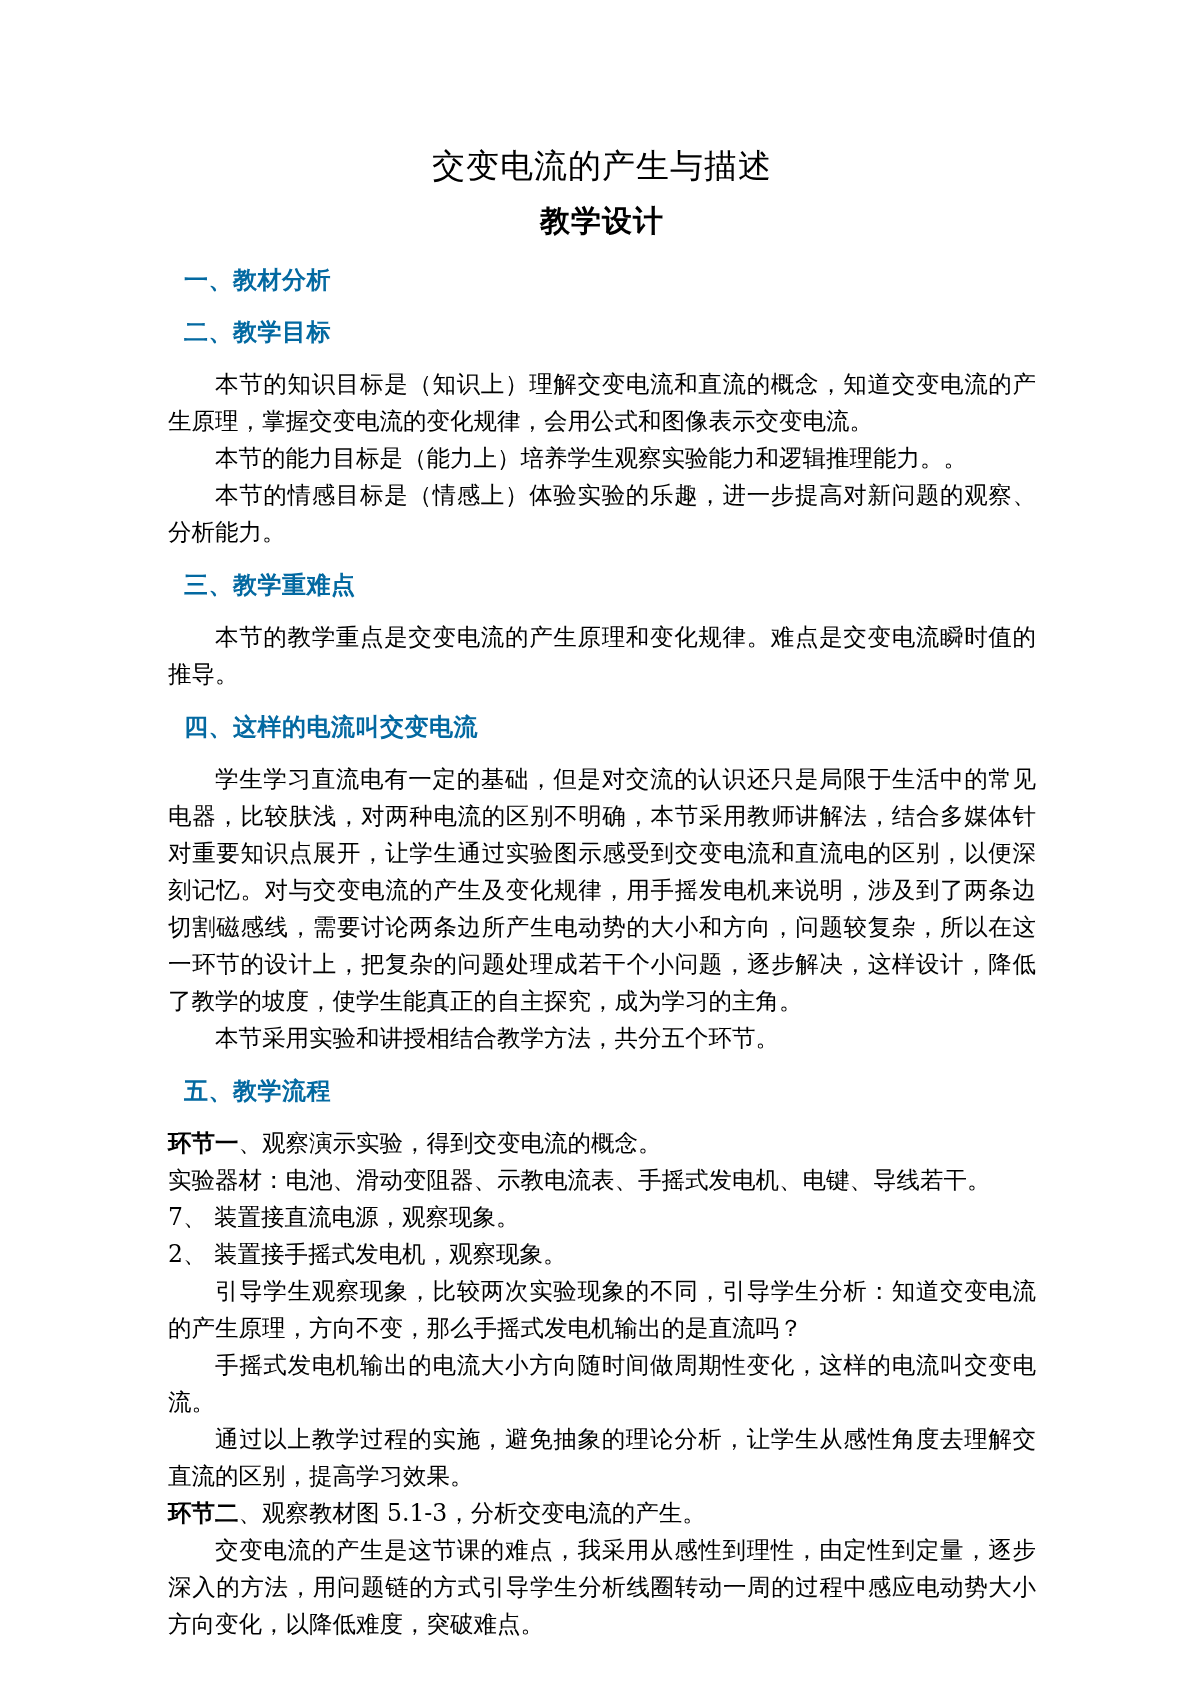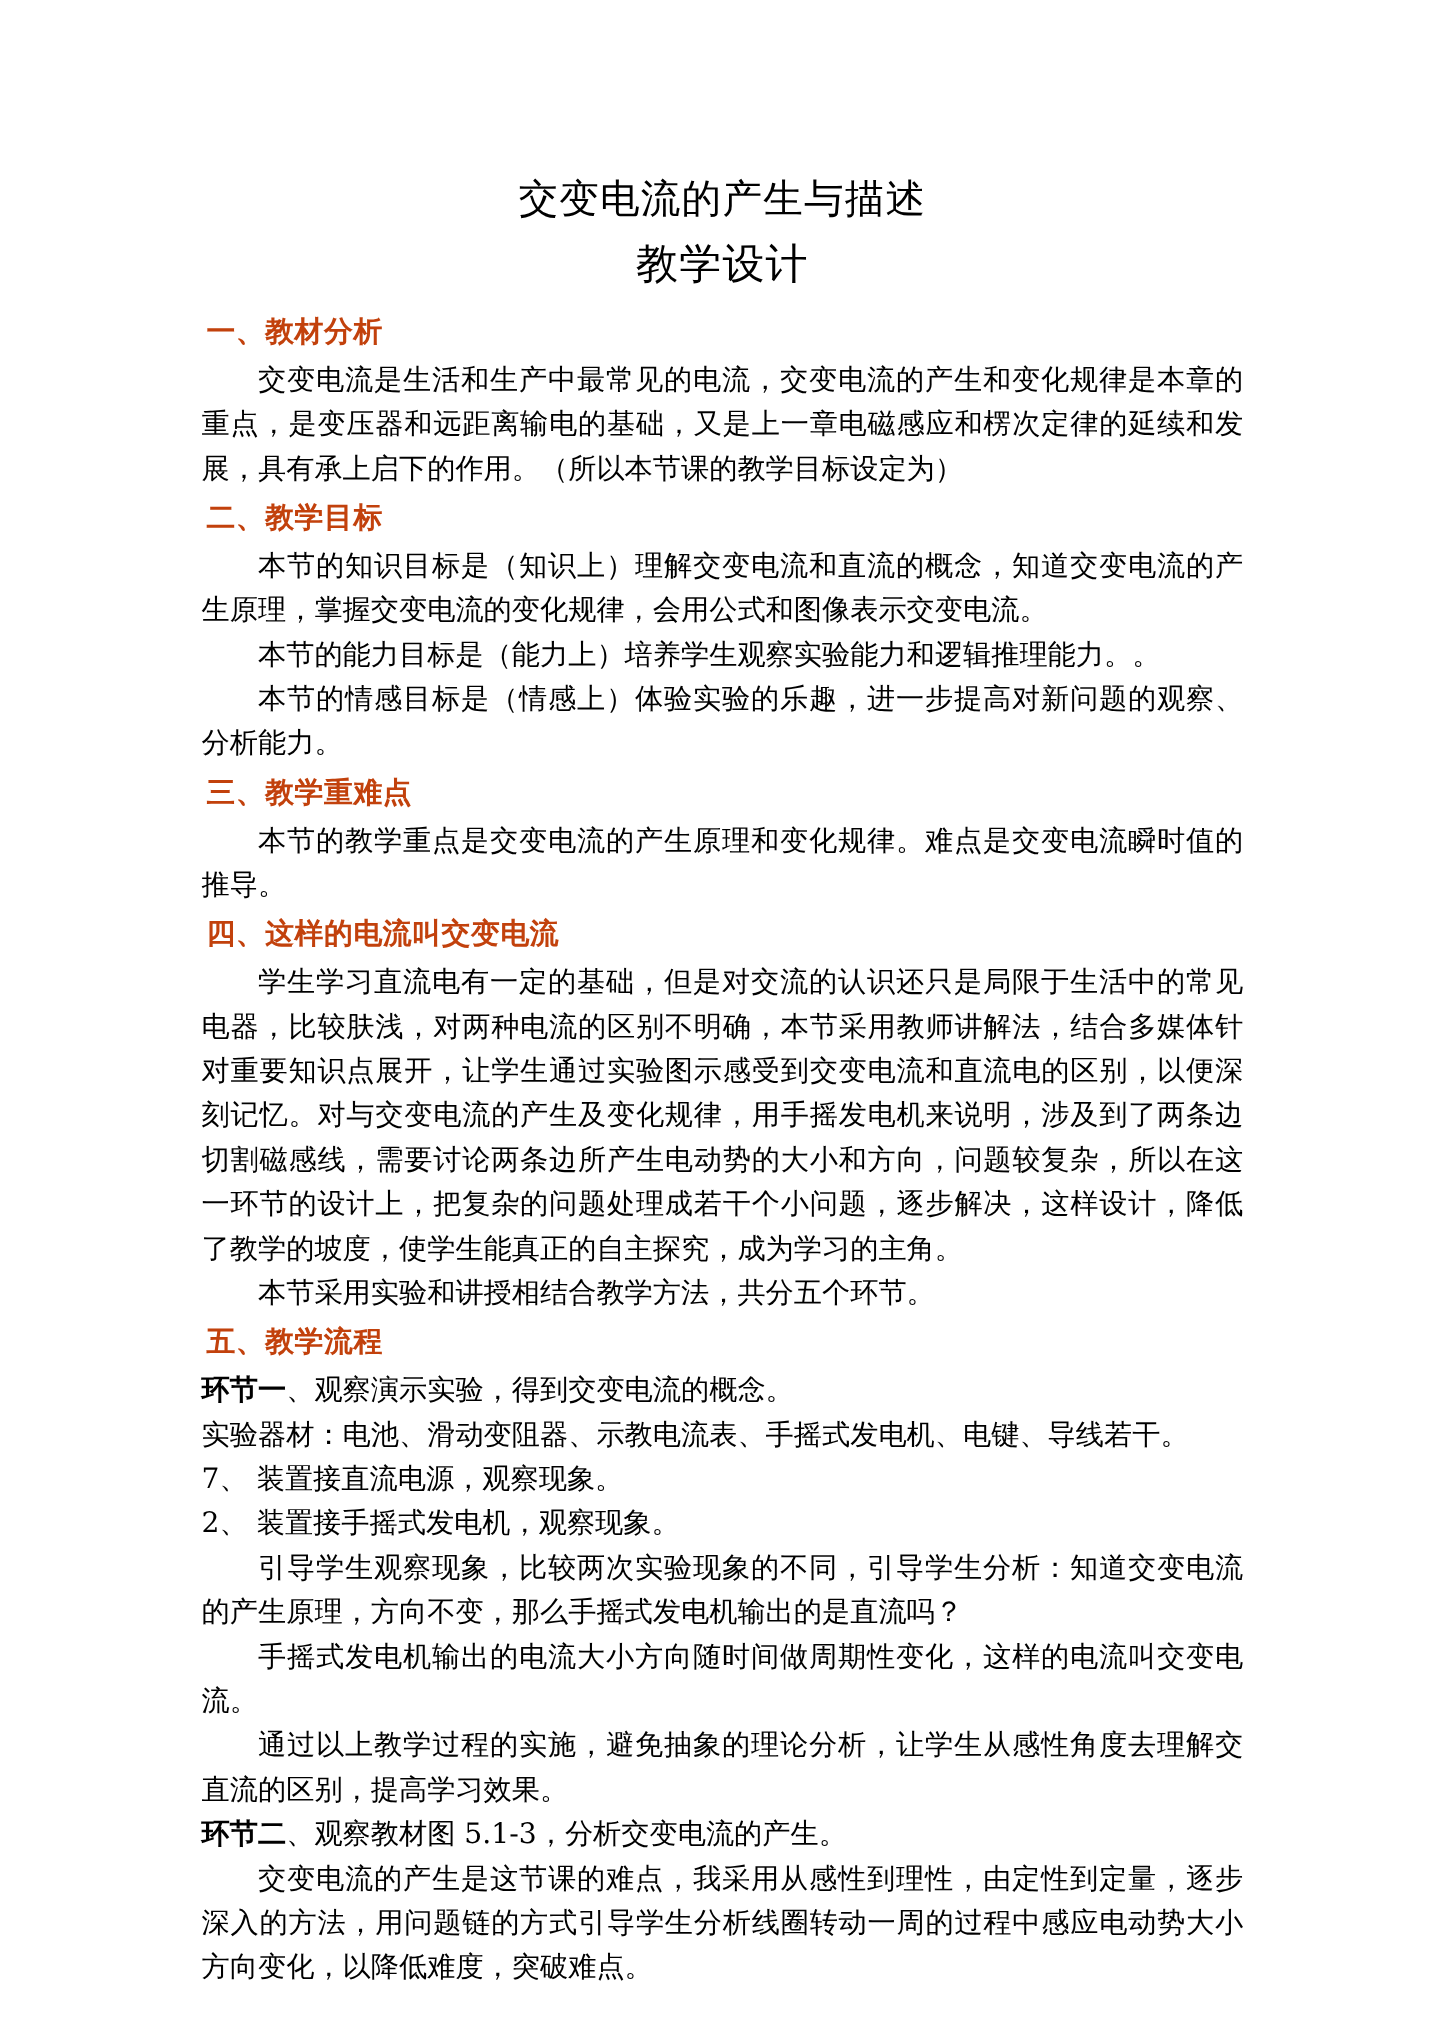--- a/index.html
+++ b/index.html
@@ -28,35 +28,35 @@
     font-size: 33px;
     line-height: 52px;
     text-align: center;
     color: #000000;
     font-weight: normal;
     letter-spacing: 1px;
     margin: 0 0 4px 0;
   }
   .doc-subtitle {
     font-family: "DejaVu Serif", "Liberation Serif", serif;
-    font-size: 35px;
+    font-size: 30px;
     line-height: 50px;
     text-align: center;
     color: #000000;
-    font-weight: normal;
+    font-weight: bold;
     letter-spacing: 1px;
     margin: 0 0 12px 0;
   }
   .section-heading {
     font-family: "DejaVu Serif", "Liberation Serif", serif;
     font-size: 24px;
     line-height: 36px;
     font-weight: bold;
-    color: #c2410c;
-    margin: 4px;
+    color: #0369a1;
+    margin: 16px;
     letter-spacing: 0.5px;
   }
   .para {
     font-family: "DejaVu Serif", "Liberation Serif", serif;
     font-size: 23.5px;
     line-height: 37px;
     color: #000000;
     margin: 0;
     text-align: justify;
     text-justify: inter-character;
@@ -76,21 +76,20 @@
 </head>
 <body>
 
 <div class="page">
   <div class="content">
 
     <h1 class="doc-title">交变电流的产生与描述</h1>
     <h2 class="doc-subtitle">教学设计</h2>
 
     <div class="section-heading">一、教材分析</div>
-    <p class="para">交变电流是生活和生产中最常见的电流，交变电流的产生和变化规律是本章的重点，是变压器和远距离输电的基础，又是上一章电磁感应和楞次定律的延续和发展，具有承上启下的作用。（所以本节课的教学目标设定为）</p>
 
     <div class="section-heading">二、教学目标</div>
     <p class="para">本节的知识目标是（知识上）理解交变电流和直流的概念，知道交变电流的产生原理，掌握交变电流的变化规律，会用公式和图像表示交变电流。</p>
     <p class="para">本节的能力目标是（能力上）培养学生观察实验能力和逻辑推理能力。。</p>
     <p class="para">本节的情感目标是（情感上）体验实验的乐趣，进一步提高对新问题的观察、分析能力。</p>
 
     <div class="section-heading">三、教学重难点</div>
     <p class="para">本节的教学重点是交变电流的产生原理和变化规律。难点是交变电流瞬时值的推导。</p>
 
     <div class="section-heading">四、这样的电流叫交变电流</div>

